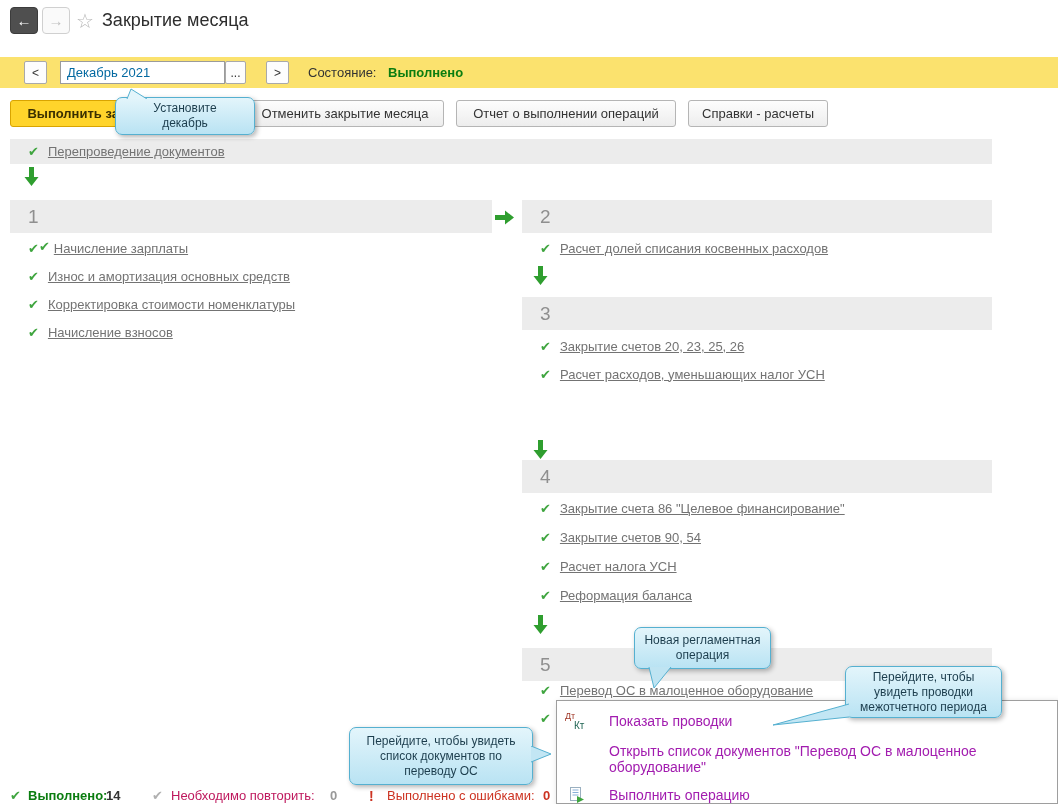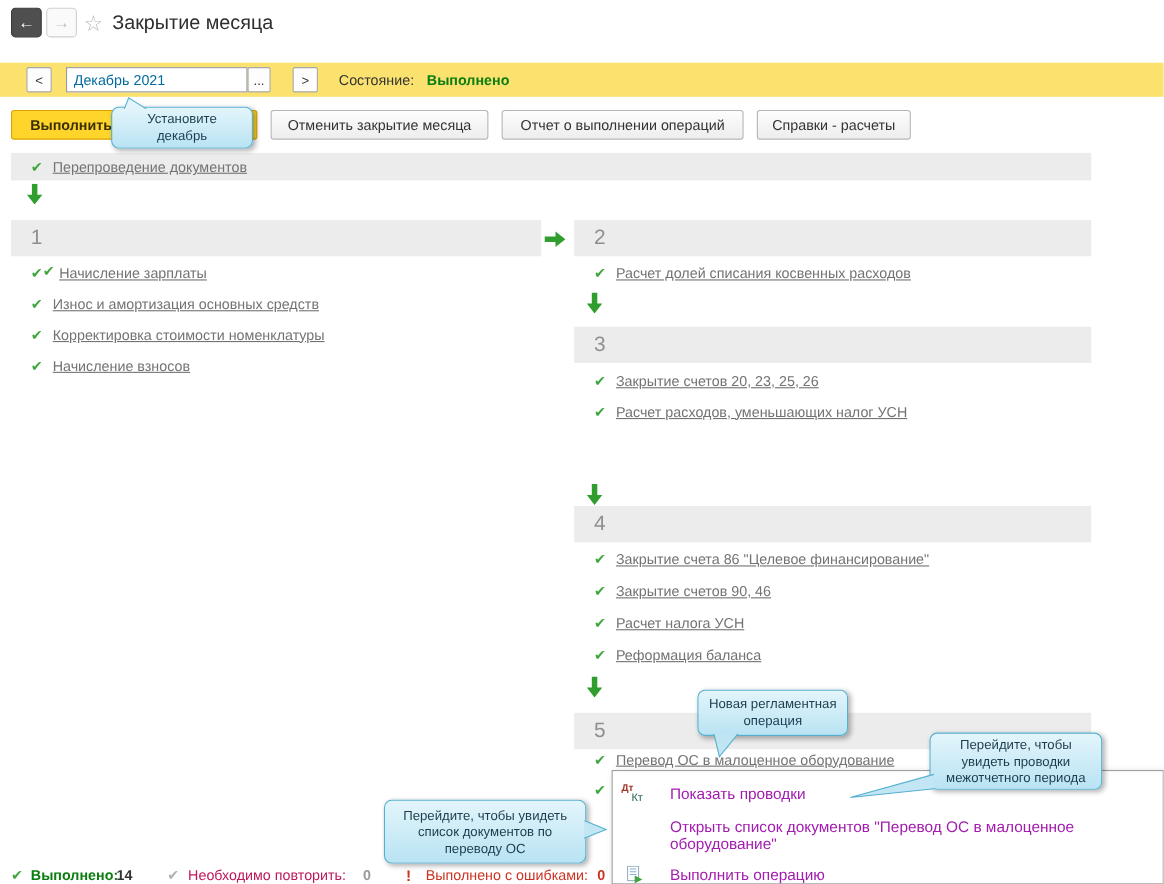--- a/index.html
+++ b/index.html
@@ -32,21 +32,21 @@
   .glink{color:#737373;text-decoration:underline;font-size:13px;cursor:pointer}
   .op-row{position:absolute;display:flex;align-items:center;gap:9px;height:20px}
   .dbl2{margin-left:-14px}
 
   
   .ctx-menu{position:absolute;left:556px;top:700px;width:502px;height:104px;background:#fff;border:1px solid #9e9e9e;box-shadow:3px 3px 7px rgba(0,0,0,.25);z-index:20;box-sizing:border-box}
   .ctx-item{position:absolute;left:0;width:100%;height:32px;display:flex;align-items:center;cursor:pointer}
   .ctx-icon{width:40px;display:flex;justify-content:center;flex:0 0 40px}
   .ctx-label{font-size:14px;color:#a21caf;margin-left:12px}
   .dtkt{display:inline-block;width:24px}
-  .dtkt .dt{display:block;font-size:9px;line-height:9px;font-weight:bold;color:#a03828}
+  .dtkt .dt{display:block;font-size:9px;line-height:9px;font-weight:normal;color:#a03828}
   .dtkt .kt{display:block;font-size:10px;line-height:9px;font-weight:normal;color:#226655;margin-left:9px}
 
   
   .status-bar{position:absolute;left:0;top:787px;width:1058px;height:17px;background:#fff;z-index:1}
   .status-bar span{position:absolute;top:2px;line-height:14px;font-size:13px}
 
   
   .tip{position:absolute;z-index:30;background:linear-gradient(180deg,#e3f5fb,#b9e3f3);border:1px solid #55b0d0;border-radius:7px;box-shadow:2px 2px 5px rgba(0,0,0,.3);color:#1c3d4d;font-size:12px;line-height:15px;text-align:center;display:flex;flex-direction:column;justify-content:center;padding:4px 6px;box-sizing:border-box}
   .tip svg{position:absolute}
 </style>
@@ -138,21 +138,21 @@
 
   <div class="blk-head" style="left:522px;top:460px;width:470px">
     <span>4</span>
   </div>
   <div class="op-row" style="left:540px;top:498px">
     <span class="check">✔</span>
     <a class="glink">Закрытие счета 86 "Целевое финансирование"</a>
   </div>
   <div class="op-row" style="left:540px;top:527px">
     <span class="check">✔</span>
-    <a class="glink">Закрытие счетов 90, 46</a>
+    <a class="glink">Закрытие счетов 90, 54</a>
   </div>
   <div class="op-row" style="left:540px;top:556px">
     <span class="check">✔</span>
     <a class="glink">Расчет налога УСН</a>
   </div>
   <div class="op-row" style="left:540px;top:585px">
     <span class="check">✔</span>
     <a class="glink">Реформация баланса</a>
   </div>
 
@@ -204,21 +204,21 @@
           <line x1="3.5" y1="3" x2="9.5" y2="3" stroke="#88b0d8"></line>
           <line x1="3.5" y1="5.5" x2="9.5" y2="5.5" stroke="#88b0d8"></line>
           <line x1="3.5" y1="8" x2="9.5" y2="8" stroke="#88b0d8"></line>
           <path d="M8 9 L15 12.5 L8 16 Z" fill="#3fa53f"></path>
         </svg>
       </span>
       <span class="ctx-label">Выполнить операцию</span>
     </div>
   </div>
 
-  <div class="tip" style="left:101px;top:97px;width:129px;height:38px">
+  <div class="tip" style="left:115px;top:97px;width:140px;height:38px">
     <svg style="left:10px;top:-10px" width="22" height="11">
       <path d="M1 11 L5 1 L21 11" fill="#e3f5fb" stroke="#55b0d0"></path>
     </svg>
     <div>Установите</div>
     <div>декабрь</div>
   </div>
 
   <div class="tip" style="left:634px;top:627px;width:137px;height:42px">
     <svg style="left:12px;bottom:-21px" width="26" height="22">
       <path d="M2 0 L7 21 L24 0" fill="#bfe4f2" stroke="#55b0d0"></path>

